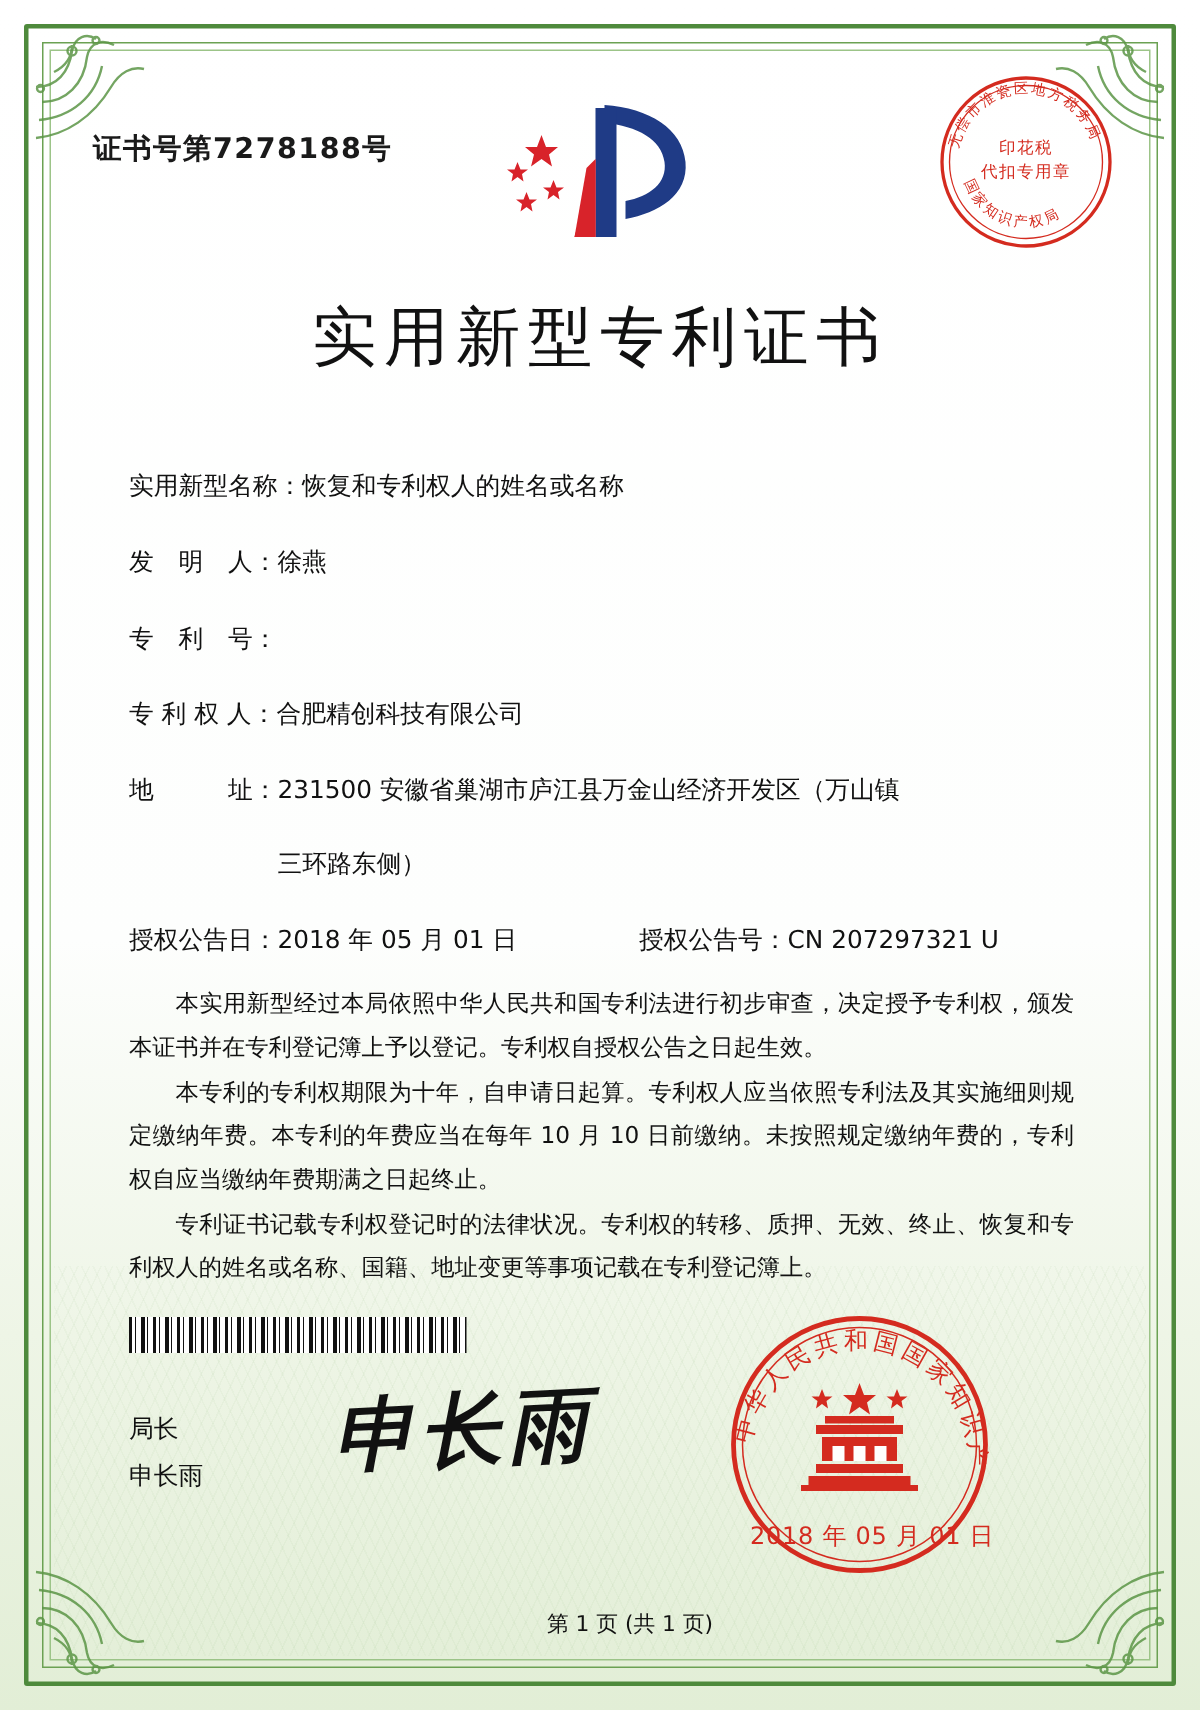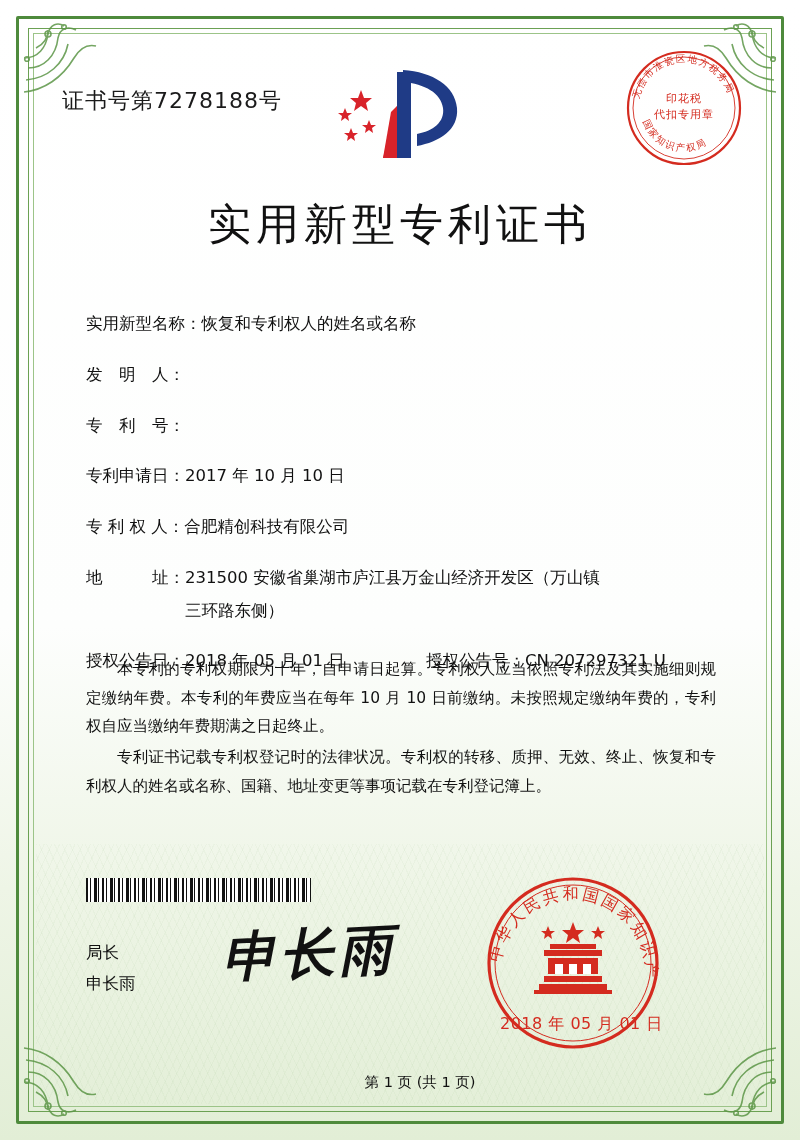--- a/index.html
+++ b/index.html
@@ -67,24 +67,25 @@
   .content {
     position: absolute;
     left: 0; top: 0; right: 0; bottom: 0;
   }
 
   
   .cert-no {
     position: absolute;
     left: 62px;
     top: 86px;
-    font-size: 22px;
+    font-size: 19px;
     color: #1a1a1a;
     letter-spacing: 1px;
     font-family: "DejaVu Sans", "Liberation Sans", sans-serif;
+    font-weight: bold;
   }
 
   
   .logo {
     position: absolute;
     left: 50%;
     top: 62px;
     transform: translateX(-50%);
     width: 150px;
     height: 110px;
@@ -130,21 +131,21 @@
   }
   .field-label {
     white-space: pre;
     flex: 0 0 auto;
   }
   .field-value {
     flex: 1 1 auto;
   }
   .field-value .second-line {
     display: block;
-    margin-top: 8px;
+    margin-top: 24px;
   }
 
   .pub-row {
     display: flex;
     margin-bottom: 18px;
     line-height: 1.5;
   }
   .pub-left { flex: 0 0 340px; }
   .pub-right { flex: 1 1 auto; }
 
@@ -342,30 +343,27 @@
 
     <div class="fields">
 
       <div class="field-row">
         <span class="field-label">实用新型名称：</span>
         <span class="field-value">恢复和专利权人的姓名或名称</span>
       </div>
 
       <div class="field-row">
         <span class="field-label">发　明　人：</span>
+        <span class="field-value">徐燕</span>
       </div>
 
       <div class="field-row">
         <span class="field-label">专　利　号：</span>
       </div>
 
-      <div class="field-row">
-        <span class="field-label">专利申请日：</span>
-        <span class="field-value">2017 年 10 月 10 日</span>
-      </div>
 
       <div class="field-row">
         <span class="field-label">专 利 权 人：</span>
         <span class="field-value">合肥精创科技有限公司</span>
       </div>
 
       <div class="field-row">
         <span class="field-label">地　　　址：</span>
         <span class="field-value">
           <span>231500 安徽省巢湖市庐江县万金山经济开发区（万山镇</span>
@@ -377,20 +375,21 @@
         <span class="pub-left">
           <span>授权公告日：</span><span>2018 年 05 月 01 日</span>
         </span>
         <span class="pub-right">
           <span>授权公告号：</span><span>CN 207297321 U</span>
         </span>
       </div>
     </div>
 
     <div class="body-text">
+      <p>本实用新型经过本局依照中华人民共和国专利法进行初步审查，决定授予专利权，颁发本证书并在专利登记簿上予以登记。专利权自授权公告之日起生效。</p>
       <p>本专利的专利权期限为十年，自申请日起算。专利权人应当依照专利法及其实施细则规定缴纳年费。本专利的年费应当在每年 10 月 10 日前缴纳。未按照规定缴纳年费的，专利权自应当缴纳年费期满之日起终止。</p>
       <p>专利证书记载专利权登记时的法律状况。专利权的转移、质押、无效、终止、恢复和专利权人的姓名或名称、国籍、地址变更等事项记载在专利登记簿上。</p>
     </div>
 
     <div class="barcode"></div>
 
     <div class="sig-block">
       <div>局长</div>
       <div>申长雨</div>
     </div>

